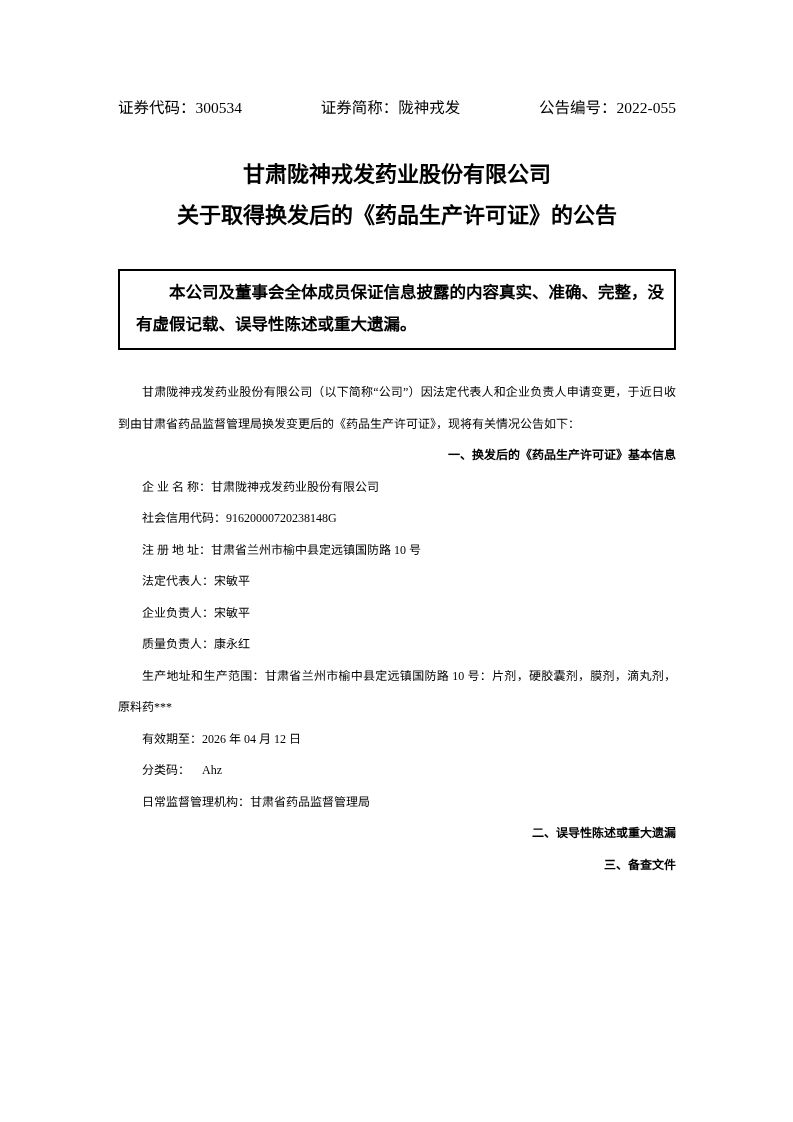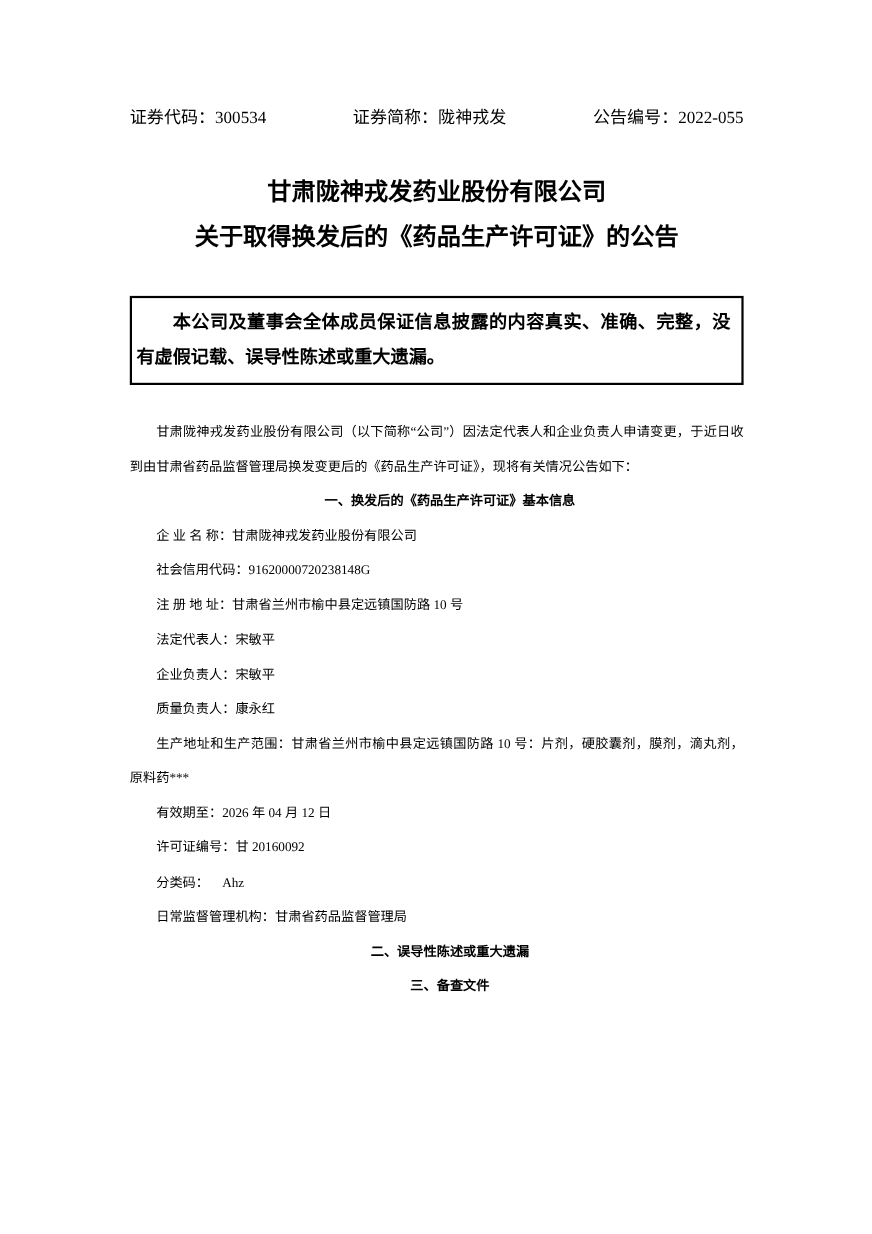--- a/index.html
+++ b/index.html
@@ -32,40 +32,40 @@
     margin-top: 36px;
     text-align: center;
     font-weight: bold;
     font-size: 22px;
     line-height: 41px;
   }
   .disclaimer-box {
     margin-top: 33px;
     border: 2px solid #000000;
     box-sizing: border-box;
-    padding: 6px 10px 8px 4px;
+    padding: 6px 10px 8px 16px;
     font-weight: bold;
     font-size: 16.5px;
     line-height: 31.5px;
     text-align: justify;
     text-indent: 2em;
   }
   .doc-body {
     margin-top: 27px;
     font-size: 12px;
     line-height: 31.5px;
     text-align: justify;
   }
   .doc-body p {
     margin: 0;
     text-indent: 2em;
   }
   .doc-body p.heading {
     font-weight: bold;
-    text-align: center;
+    text-align: right;
   }
   .lbl, .val {
     white-space: pre-wrap;
   }
 </style>
 </head>
 <body>
 
 <div class="page">
 
@@ -91,21 +91,20 @@
     <p class="heading">一、换发后的《药品生产许可证》基本信息</p>
 
     <p class="item"><span class="lbl">企 业 名 称：</span><span class="val">甘肃陇神戎发药业股份有限公司</span></p>
     <p class="item"><span class="lbl">社会信用代码：</span><span class="val">91620000720238148G</span></p>
     <p class="item"><span class="lbl">注 册 地 址：</span><span class="val">甘肃省兰州市榆中县定远镇国防路 10 号</span></p>
     <p class="item"><span class="lbl">法定代表人：</span><span class="val">宋敏平</span></p>
     <p class="item"><span class="lbl">企业负责人：</span><span class="val">宋敏平</span></p>
     <p class="item"><span class="lbl">质量负责人：</span><span class="val">康永红</span></p>
     <p class="item"><span class="lbl">生产地址和生产范围：</span><span class="val">甘肃省兰州市榆中县定远镇国防路 10 号：片剂，硬胶囊剂，膜剂，滴丸剂，原料药***</span></p>
     <p class="item"><span class="lbl">有效期至：</span><span class="val">2026 年 04 月 12 日</span></p>
-    <p class="item"><span class="lbl">许可证编号：</span><span class="val">甘 20160092</span></p>
     <p class="item"><span class="lbl">分类码：</span><span class="val">    Ahz</span></p>
     <p class="item"><span class="lbl">日常监督管理机构：</span><span class="val">甘肃省药品监督管理局</span></p>
 
     <p class="heading">二、误导性陈述或重大遗漏</p>
 
     <p class="heading">三、备查文件</p>
 
   </div>
 
 </div>

